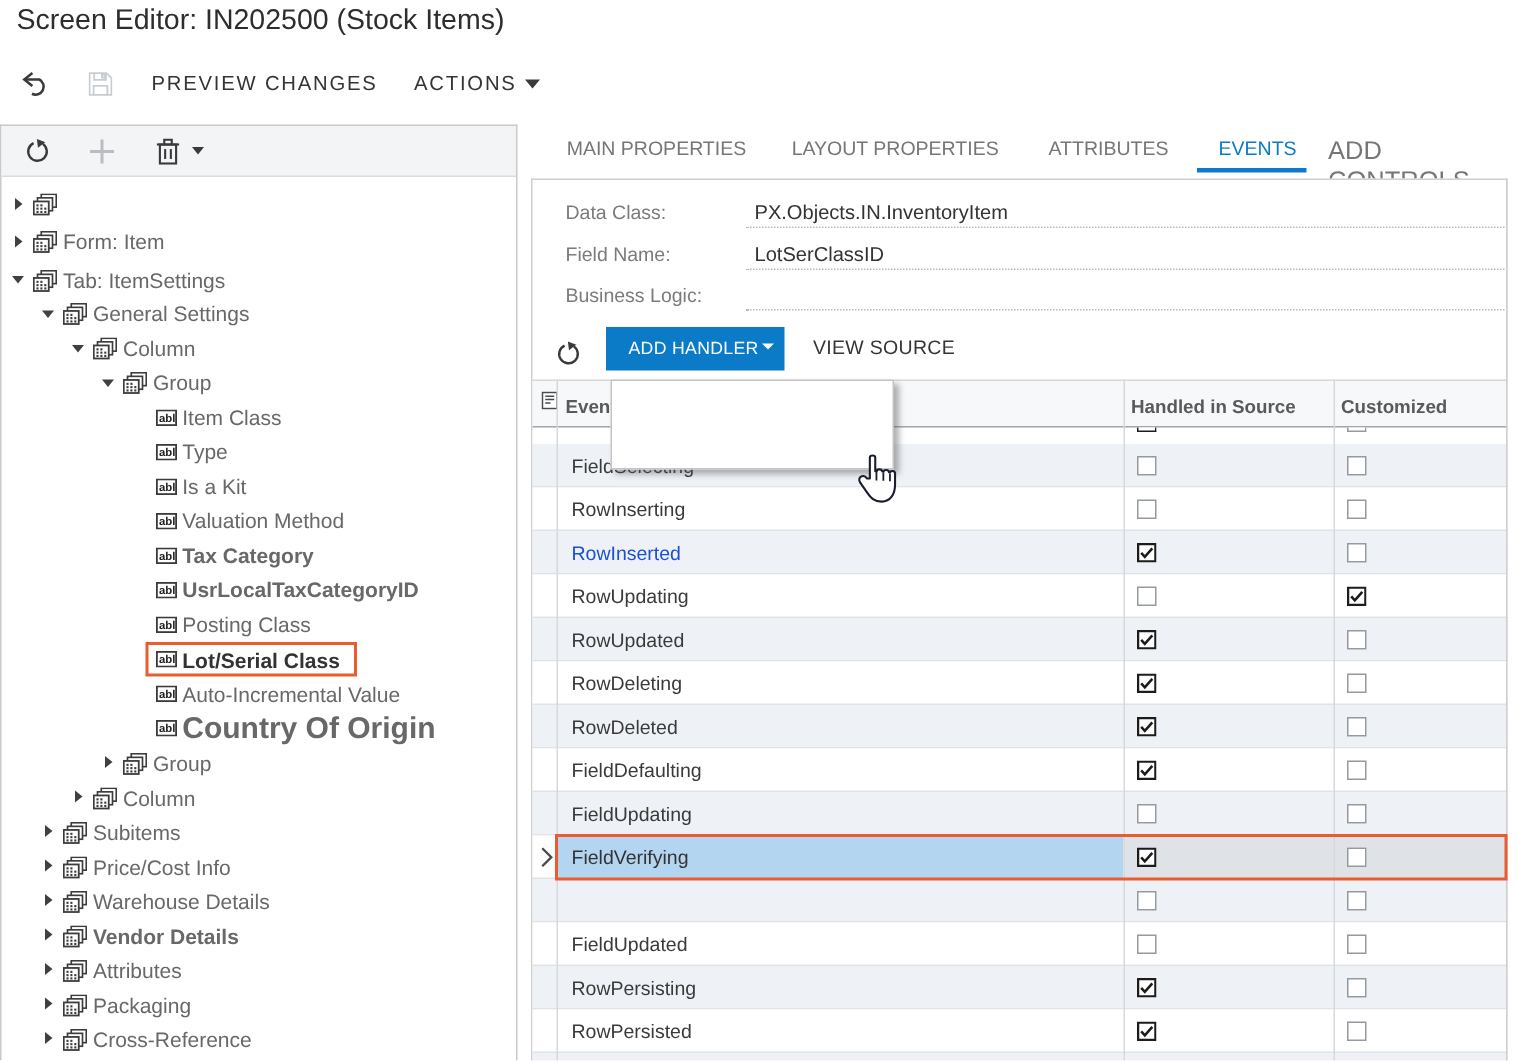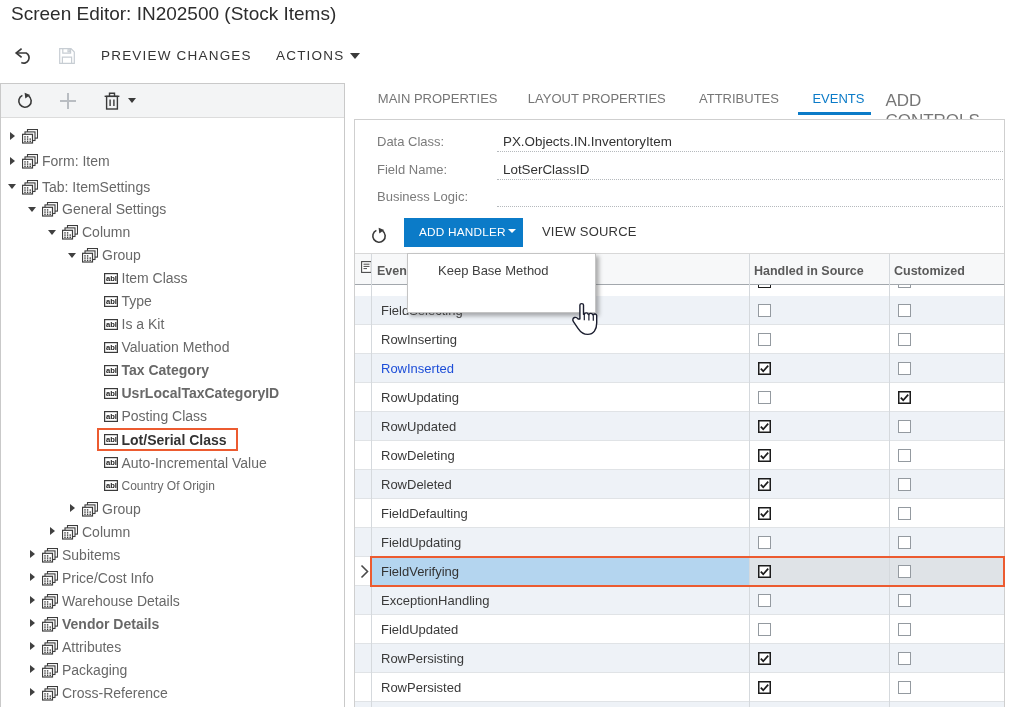--- a/index.html
+++ b/index.html
@@ -183,21 +183,21 @@
 <div class="abs" style="left:121.5px;top:430.5px;font-size:14px;line-height:18px;font-weight:bold;color:#333;white-space:nowrap">Lot/Serial Class</div>
 <svg class="abs" style="left:104px;top:457.0px" width="14" height="11" viewBox="0 0 14 11">
 <rect x="0.6" y="0.6" width="12.8" height="9.8" fill="#fff" stroke="#3a3a3a" stroke-width="1.2"></rect>
 <text x="2" y="8.3" font-family="Liberation Sans" font-size="7.6" font-weight="bold" fill="#222">abl</text>
 </svg>
 <div class="abs" style="left:121.5px;top:453.5px;font-size:14px;line-height:18px;font-weight:normal;color:#686868;white-space:nowrap">Auto-Incremental Value</div>
 <svg class="abs" style="left:104px;top:480.0px" width="14" height="11" viewBox="0 0 14 11">
 <rect x="0.6" y="0.6" width="12.8" height="9.8" fill="#fff" stroke="#3a3a3a" stroke-width="1.2"></rect>
 <text x="2" y="8.3" font-family="Liberation Sans" font-size="7.6" font-weight="bold" fill="#222">abl</text>
 </svg>
-<div class="abs" style="left:121.5px;top:476.5px;font-size:12px;line-height:18px;font-weight:normal;color:#686868;white-space:nowrap">Country Of Origin</div>
+<div class="abs" style="left:121.5px;top:476.5px;font-size:20px;line-height:18px;font-weight:bold;color:#686868;white-space:nowrap">Country Of Origin</div>
 <div class="abs" style="left:70px;top:504.0px;width:0;height:0;border-left:5px solid #404040;border-top:4.5px solid transparent;border-bottom:4.5px solid transparent"></div>
 <svg class="abs" style="left:82px;top:501.5px" width="16" height="15" viewBox="0 0 16 15">
 <rect x="5.5" y="0.5" width="10" height="8.6" fill="#fff" stroke="#3c3c3c" stroke-width="1.1"></rect>
 <rect x="3" y="2.9" width="10" height="8.6" fill="#fff" stroke="#3c3c3c" stroke-width="1.1"></rect>
 <rect x="0.5" y="5.3" width="10" height="8.7" fill="#fff" stroke="#3c3c3c" stroke-width="1.2"></rect>
 <g fill="#3c3c3c">
 <rect x="2.3" y="7.2" width="1.4" height="1.4"></rect>
         <rect x="4.9" y="7.2" width="1.4" height="1.4"></rect>
 <rect x="2.3" y="9.4" width="1.4" height="1.4"></rect>
         <rect x="4.9" y="9.4" width="1.4" height="1.4"></rect>
@@ -439,21 +439,20 @@
 <svg class="abs" style="left:758px;top:565px" width="13" height="13" viewBox="0 0 13 13">
 <rect x="0.75" y="0.75" width="11.5" height="11.5" fill="#fff" stroke="#1c1c1c" stroke-width="1.5"></rect>
 <path d="M2.8 6.6 L5.2 9.2 L10.2 3.6" fill="none" stroke="#1c1c1c" stroke-width="1.7"></path>
 </svg>
 <div class="abs" style="left:898px;top:565px;width:13px;height:13px;background:#fff;border:1px solid #949aa0"></div>
 <svg class="abs" style="left:359px;top:564px" width="11" height="15" viewBox="0 0 11 15">
       <path d="M2.5 1.5 L8.5 7.5 L2.5 13.5" fill="none" stroke="#4a4a4a" stroke-width="1.6"></path>
     </svg>
 <div class="abs" style="left:370px;top:556px;width:635px;height:31px;border:2px solid #ec5b30;z-index:5"></div>
 <div class="abs" style="left:355px;top:586px;width:650px;height:29px;background:#eef2f7;border-bottom:1px solid #e0e3e6"></div>
-<div class="abs" style="left:381px;top:586px;font-size:13px;line-height:29px;color:#3a3a3a">ExceptionHandling</div>
 <div class="abs" style="left:758px;top:594px;width:13px;height:13px;background:#fff;border:1px solid #949aa0"></div>
 <div class="abs" style="left:898px;top:594px;width:13px;height:13px;background:#fff;border:1px solid #949aa0"></div>
 <div class="abs" style="left:355px;top:615px;width:650px;height:29px;background:#fff;border-bottom:1px solid #e0e3e6"></div>
 <div class="abs" style="left:381px;top:615px;font-size:13px;line-height:29px;color:#3a3a3a">FieldUpdated</div>
 <div class="abs" style="left:758px;top:623px;width:13px;height:13px;background:#fff;border:1px solid #949aa0"></div>
 <div class="abs" style="left:898px;top:623px;width:13px;height:13px;background:#fff;border:1px solid #949aa0"></div>
 <div class="abs" style="left:355px;top:644px;width:650px;height:29px;background:#eef2f7;border-bottom:1px solid #e0e3e6"></div>
 <div class="abs" style="left:381px;top:644px;font-size:13px;line-height:29px;color:#3a3a3a">RowPersisting</div>
 <svg class="abs" style="left:758px;top:652px" width="13" height="13" viewBox="0 0 13 13">
 <rect x="0.75" y="0.75" width="11.5" height="11.5" fill="#fff" stroke="#1c1c1c" stroke-width="1.5"></rect>
@@ -466,21 +465,20 @@
 <rect x="0.75" y="0.75" width="11.5" height="11.5" fill="#fff" stroke="#1c1c1c" stroke-width="1.5"></rect>
 <path d="M2.8 6.6 L5.2 9.2 L10.2 3.6" fill="none" stroke="#1c1c1c" stroke-width="1.7"></path>
 </svg>
 <div class="abs" style="left:898px;top:681px;width:13px;height:13px;background:#fff;border:1px solid #949aa0"></div>
 <div class="abs" style="left:355px;top:702px;width:650px;height:6px;background:#eef2f7"></div>
 <div class="abs" style="left:371px;top:254px;width:1px;height:453px;background:#d5d9dd"></div>
 <div class="abs" style="left:749px;top:254px;width:1px;height:453px;background:#d5d9dd"></div>
 <div class="abs" style="left:889px;top:254px;width:1px;height:453px;background:#d5d9dd"></div>
 <div class="abs" style="left:1004px;top:120px;width:1px;height:587px;background:#cfcfcf"></div>
 <div class="abs" style="left:407px;top:253px;width:189px;height:60px;background:#fff;border:1px solid #c4c4c4;box-shadow:3px 3px 4px rgba(80,80,80,0.45);z-index:20">
-<div style="position:absolute;left:0;top:4px;width:100%;height:26px;font-size:13px;line-height:26px;color:#404040;padding-left:30px">Keep Base Method</div>
 </div>
 <svg class="abs" style="left:566px;top:301px;z-index:30" width="33" height="36" viewBox="0 0 33 36">
 <path d="M13.9 18.0 L13.9 4.0 C13.9 2.2 17.5 2.2 17.5 4.0 L17.5 13.2 L18.4 13.4
 C18.6 11.4 21.9 11.4 22.1 13.3 L23.0 13.5
 C23.2 11.9 26.4 11.9 26.6 13.8 L27.4 14.0
 C27.7 12.5 30.6 12.7 30.7 14.6 L30.7 22.0
 C30.7 28.5 27.6 33.4 21.8 33.4 C16.8 33.4 14.6 31.2 12.0 27.3
 L7.6 20.9 C6.2 18.9 6.8 17.0 8.5 16.5 C9.8 16.1 11.2 16.7 12.0 18.0 Z" fill="#fff" stroke="#1a1d2e" stroke-width="1.4" stroke-linejoin="round"></path>
 <path d="M18.3 13.9 L18.3 19.3 M22.9 14.1 L22.9 19.5 M27.3 14.6 L27.3 19.8" stroke="#1a1d2e" stroke-width="1.2" fill="none"></path>
 </svg>

